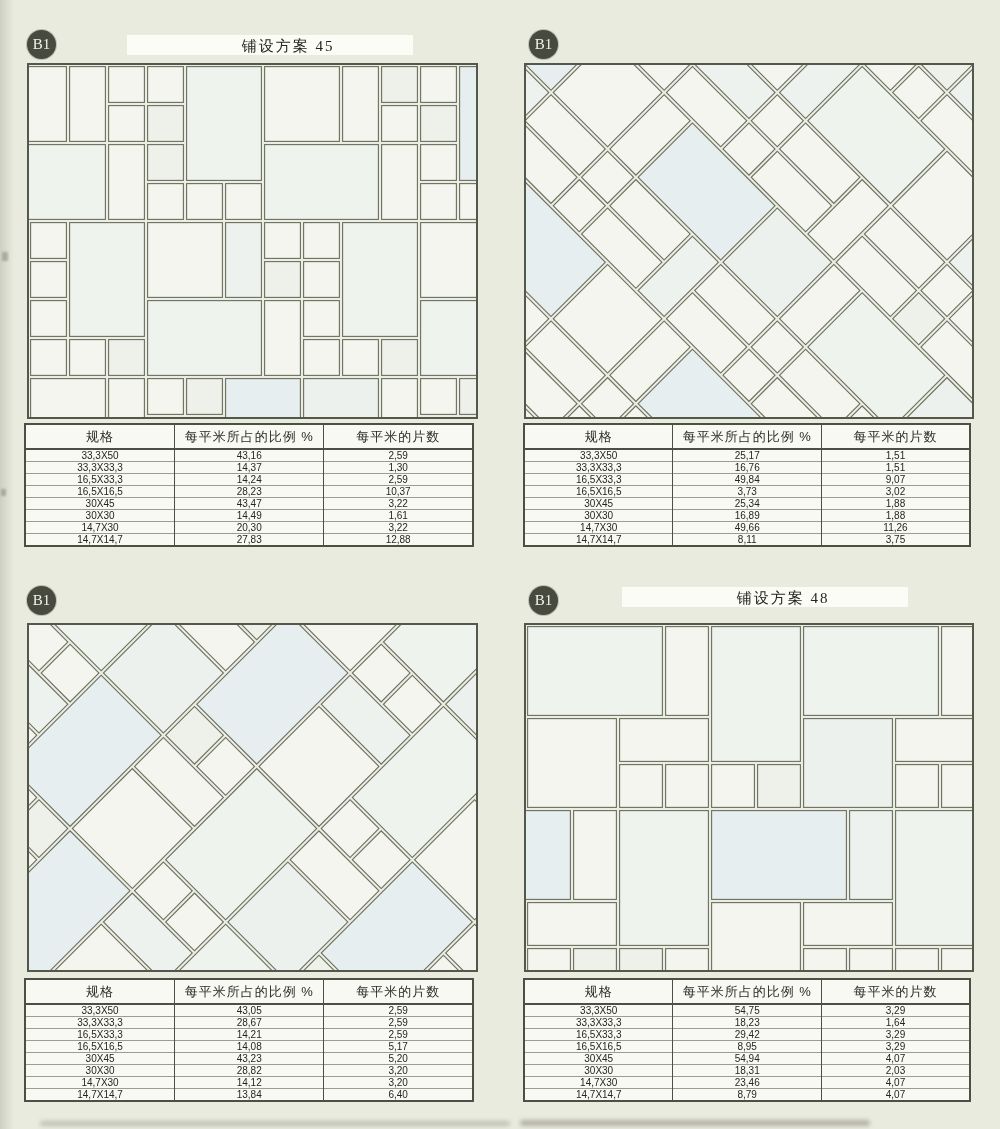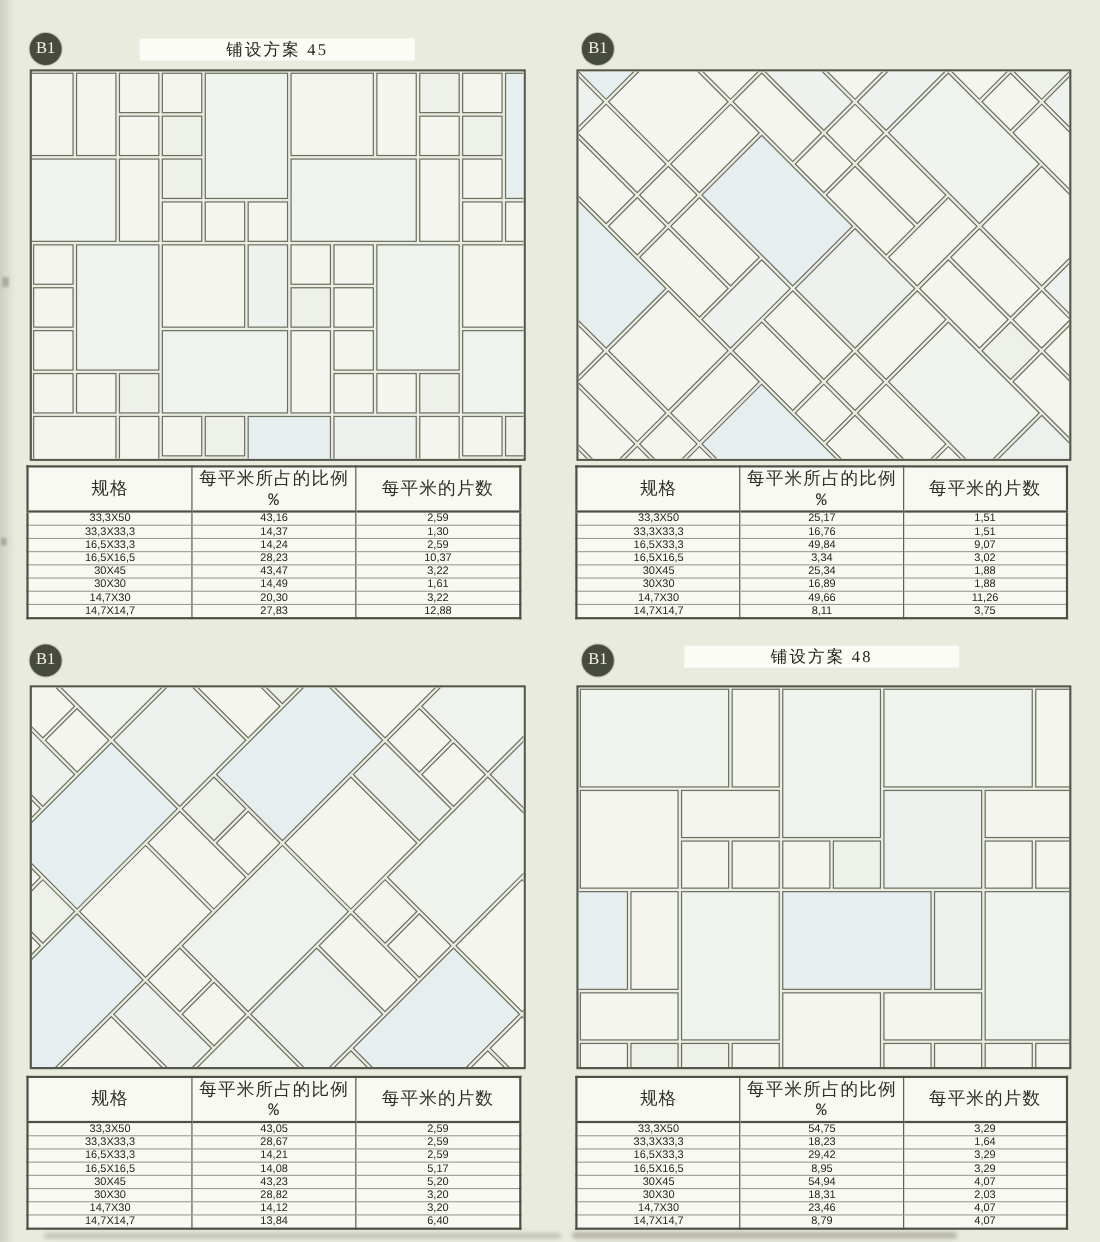--- a/index.html
+++ b/index.html
@@ -7,26 +7,26 @@
   .page{position:relative;width:1000px;height:1129px;background:var(--page-bg,#e9ebdf);overflow:hidden;}
   .page::before{content:"";position:absolute;left:0;top:0;width:14px;height:100%;
     background:linear-gradient(90deg,rgba(96,96,78,.20),rgba(96,96,78,0));pointer-events:none;z-index:5;}
   .badge{position:absolute;width:29px;height:29px;border-radius:50%;
     background:var(--badge-bg,#474a3e);color:var(--badge-text,#f3f3ea);
     display:flex;align-items:center;justify-content:center;
     font-family:"Liberation Serif",serif;font-size:15px;z-index:3;
     box-shadow:0 0 0 1px rgba(60,60,48,.25);}
   .titleband{position:absolute;width:250px;height:20px;line-height:22px;text-align:center;
     background:var(--title-band-bg,#fbfcf6);
-    font-family:"Liberation Serif",serif;font-size:15px;letter-spacing:2px;color:#23261e;z-index:2;}
+    font-family:"Liberation Serif",serif;font-size:15px;letter-spacing:2px;color:#23261e;z-index:2;padding-left:36px;}
   .diagram{position:absolute;display:block;background:var(--diagram-bg,#ecede2);
     border:2px solid var(--diagram-border,#54584c);}
   .spec{position:absolute;border-collapse:collapse;table-layout:fixed;
     background:var(--table-bg,#f8f9f2);border:2px solid var(--table-border,#4c4f44);}
-  .spec th{font-family:Liberation Mono, monospace;font-size:16px;font-weight:normal;height:23px;
+  .spec th{font-family:Liberation Sans, sans-serif;font-size:13px;font-weight:normal;height:23px;
     letter-spacing:1px;border-bottom:2px solid var(--table-border,#4c4f44);
     border-left:1.5px solid var(--table-border,#4c4f44);padding:0;}
   .spec th:first-child{border-left:none;}
   .spec td{font-size:10px;line-height:11px;height:11px;text-align:center;padding:0;
     border-top:1px solid var(--row-line,#9a9d8f);
     border-left:1.5px solid var(--table-border,#4c4f44);color:#24271f;}
   .spec td:first-child{border-left:none;}
   .smudge{position:absolute;background:rgba(110,106,88,.32);filter:blur(2px);border-radius:3px;
     pointer-events:none;z-index:4;}
   .mark{position:absolute;background:rgba(90,88,72,.35);filter:blur(1px);pointer-events:none;z-index:4;}
@@ -863,21 +863,21 @@
           <td>16,76</td>
           <td>1,51</td>
         </tr>
         <tr>
           <td>16,5X33,3</td>
           <td>49,84</td>
           <td>9,07</td>
         </tr>
         <tr>
           <td>16,5X16,5</td>
-          <td>3,34</td>
+          <td>3,73</td>
           <td>3,02</td>
         </tr>
         <tr>
           <td>30X45</td>
           <td>25,34</td>
           <td>1,88</td>
         </tr>
         <tr>
           <td>30X30</td>
           <td>16,89</td>

